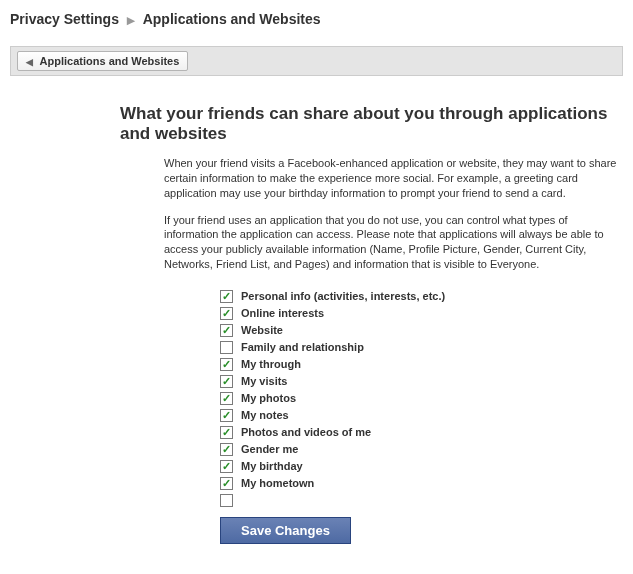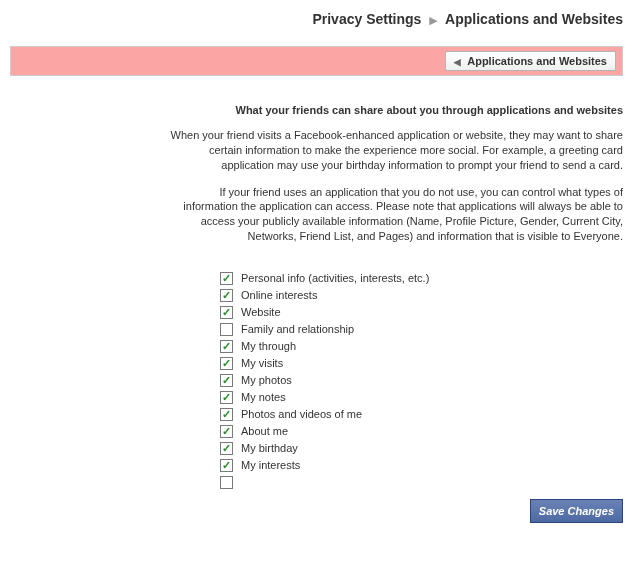--- a/index.html
+++ b/index.html
@@ -1,15 +1,15 @@
 <!DOCTYPE html>
 <html><head>
   <meta charset="utf-8">
   <style>
-    * { box-sizing: border-box; margin: 0; padding: 0; text-align: right; }
+    * { box-sizing: border-box; margin: 0; padding: 0; }
     body {
       font-family: "Lucida Grande", Tahoma, Verdana, Arial, sans-serif;
       font-size: 11px;
       color: #333;
       background: #fff;
       width: 633px;
       padding: 8px 10px;
     }
     .breadcrumb {
       font-size: 14px;
@@ -19,21 +19,21 @@
       padding: 3px 0;
     }
     .breadcrumb .arrow {
       color: #999;
       font-size: 11px;
       margin: 0 4px;
       font-weight: normal;
       vertical-align: middle;
     }
     .tabbar {
-      background: #fca5a5;
+      background: #e5e5e5;
       border: 1px solid #ccc;
       padding: 4px 6px;
       margin-bottom: 28px;
     }
     .tab-btn {
       display: inline-block;
       background: linear-gradient(#fff, #f0f0f0);
       border: 1px solid #b4b4b4;
       border-radius: 2px;
       padding: 3px 8px;
@@ -44,35 +44,36 @@
     }
     .tab-btn .tri {
       font-size: 9px;
       color: #666;
       margin-right: 4px;
     }
     .content {
       padding: 0 0 0 110px;
     }
     .content h2 {
-      font-size: 11px;
+      font-size: 17px;
       font-weight: bold;
       color: #333;
       margin-bottom: 12px;
     }
     .content p {
       font-size: 11px;
       color: #333;
       line-height: 1.35;
       margin-bottom: 12px;
       margin-left: 44px;
     }
     .options {
       padding-left: 100px;
-      margin-top: 26px;
+      margin-top: 16px;
+      font-weight: bold;
     }
     .opt-row {
       display: flex;
       align-items: center;
       padding: 2px 0;
       font-size: 11px;
       color: #333;
     }
     .cb {
       width: 13px;
@@ -95,26 +96,25 @@
     }
     .save-wrap {
       padding-left: 100px;
       margin-top: 8px;
     }
     .save-btn {
       background: #5b74a8;
       background: linear-gradient(#6a82b5, #4e6aa3);
       border: 1px solid #29447e;
       color: #fff;
-      font-size: 11px;
+      font-size: 13px;
       font-weight: bold;
-      padding: 5px 8px;
+      padding: 5px 20px;
       cursor: pointer;
       font-family: inherit;
-      font-style: italic;
     }
   </style>
 </head>
 <body>
 
 <div class="breadcrumb">
   <span>Privacy Settings</span>
   <span class="arrow">▶</span>
   <span>Applications and Websites</span>
 </div>
@@ -163,29 +163,29 @@
       <div class="opt-row">
         <span class="cb checked"></span>
         <span>My notes</span>
       </div>
       <div class="opt-row">
         <span class="cb checked"></span>
         <span>Photos and videos of me</span>
       </div>
       <div class="opt-row">
         <span class="cb checked"></span>
-        <span>About me</span>
+        <span>Gender me</span>
       </div>
       <div class="opt-row">
         <span class="cb checked"></span>
         <span>My birthday</span>
       </div>
       <div class="opt-row">
         <span class="cb checked"></span>
-        <span>My interests</span>
+        <span>My hometown</span>
       </div>
       <div class="opt-row">
         <span class="cb"></span>
       </div>
     </div>
 
   <div class="save-wrap">
     <button class="save-btn">Save Changes</button>
   </div>
 </div>

